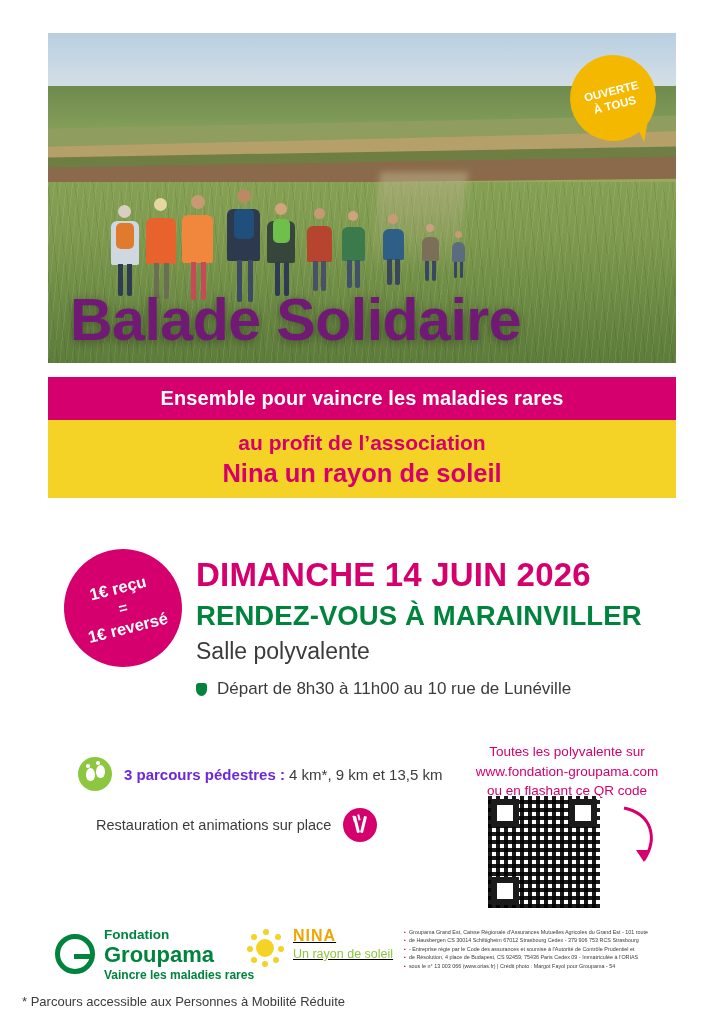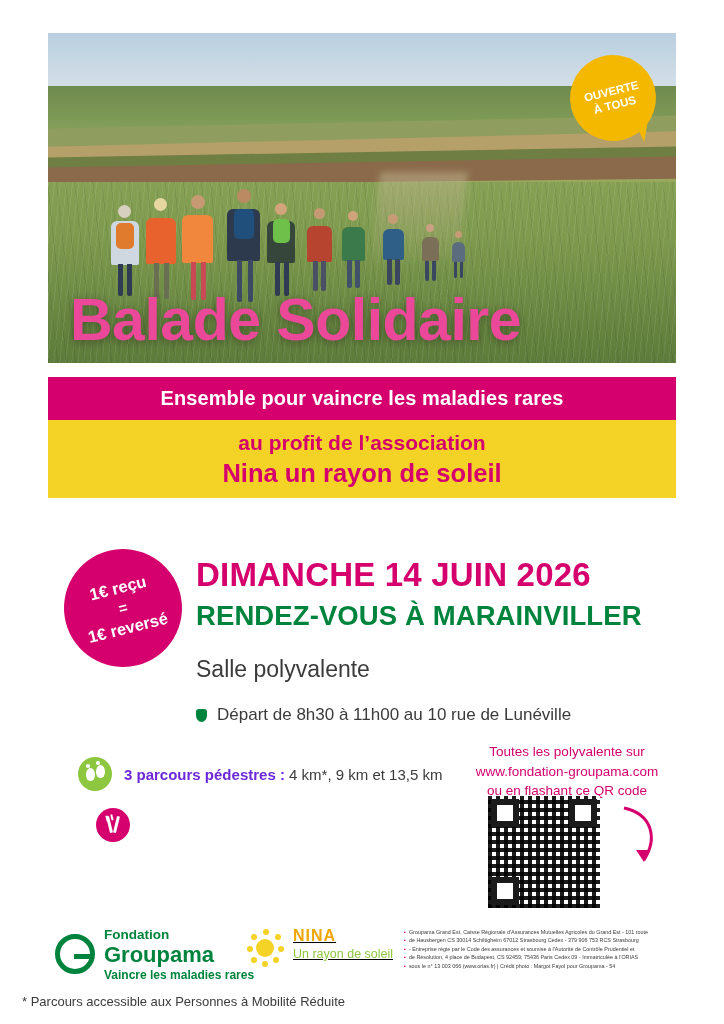--- a/index.html
+++ b/index.html
@@ -68,21 +68,21 @@
   .walker .body { position: absolute; bottom: 0; left: 0; border-radius: 6px 6px 2px 2px; }
   .walker .head { position: absolute; border-radius: 50%; background: #caa183; }
   .walker .legL, .walker .legR { position: absolute; bottom: -1px; width: 5px; border-radius: 0 0 2px 2px; background: #2f3b52; }
   .walker .pack { position: absolute; border-radius: 5px; }
 
   
   .title-wrap {
     position: absolute; left: 48px; top: 290px; width: 628px;
   }
   .main-title {
-    color: #ec4899;
+    color: #701a75;
     font-size: 59px;
     font-weight: bold;
     letter-spacing: -0.5px;
     padding-left: 22px;
     text-shadow: 0 2px 10px rgba(0,0,0,.35);
     line-height: 1.04;
   }
   .pink-band {
     position: absolute; left: 48px; top: 377px;
     width: 628px; height: 43px;
@@ -131,22 +131,22 @@
     transform: rotate(-14deg);
     font-weight: bold;
   }
   .euro-circle div { font-size: 16.5px; line-height: 1.3; }
   .euro-circle .eq { font-size: 15px; }
 
   
   .date-block { position: absolute; left: 196px; top: 556px; width: 470px; }
   .date-line { color: #d5006d; font-size: 33px; font-weight: bold; letter-spacing: .2px; }
   .rdv-line { color: #00843d; font-size: 27.5px; font-weight: bold; margin-top: 6px; letter-spacing: .1px; }
-  .salle-line { color: #3b3b3b; font-size: 23px; margin-top: 24px; }
-  .depart-row { display: flex; align-items: center; margin-top: 22px; }
+  .salle-line { color: #3b3b3b; font-size: 23px; margin-top: 6px; }
+  .depart-row { display: flex; align-items: center; margin-top: 14px; }
   .depart-dot {
     width: 11px; height: 13px; background: #00843d;
     border-radius: 3px 3px 50% 50%;
     margin-right: 10px;
   }
   .depart-text { color: #3b3b3b; font-size: 17px; }
 
   
   .shoe-row { position: absolute; left: 78px; top: 757px; display: flex; align-items: center; }
   .shoe-icon {
@@ -361,20 +361,21 @@
         <span class="p2"></span>
         <span class="t1"></span>
         <span class="t2"></span>
     </span>
     <span class="parcours-text">
       <b>3 parcours pédestres :</b><span> 4 km*, 9 km et 13,5 km</span>
     </span>
   </div>
 
   <div class="resto-row">
+    <span class="resto-text">Restauration et animations sur place</span>
     <span class="resto-icon">
       <span class="fork"></span>
         <span class="tine"></span>
         <span class="knife"></span>
     </span>
   </div>
 
   <div class="qr-info">
     <div>Toutes les polyvalente sur</div>
     <div>www.fondation-groupama.com</div>

